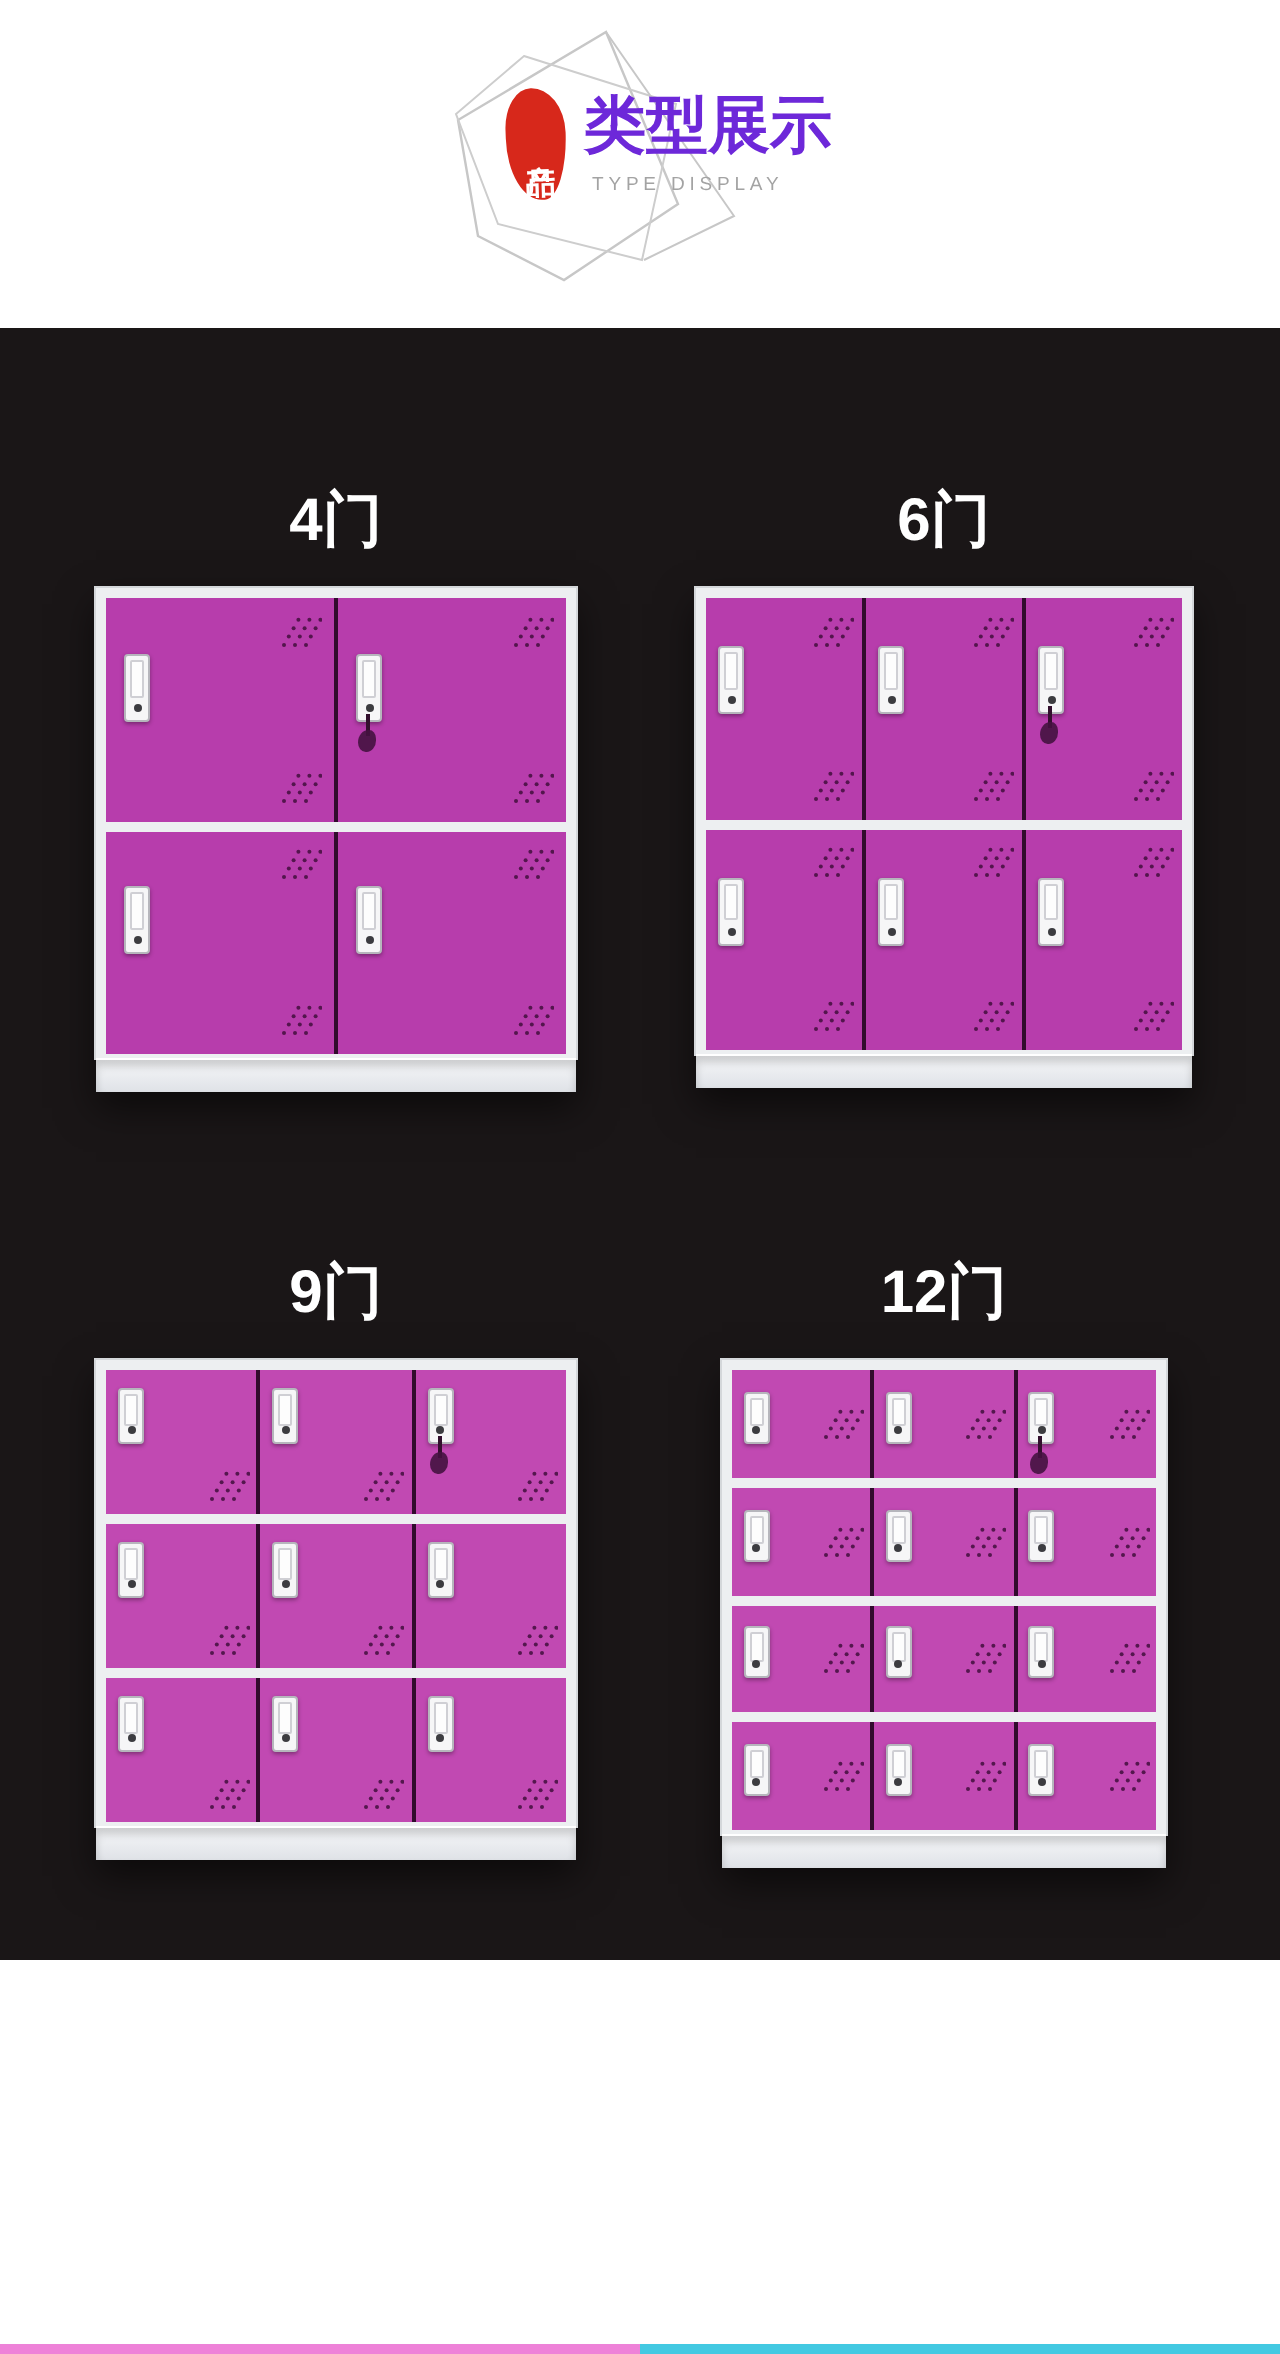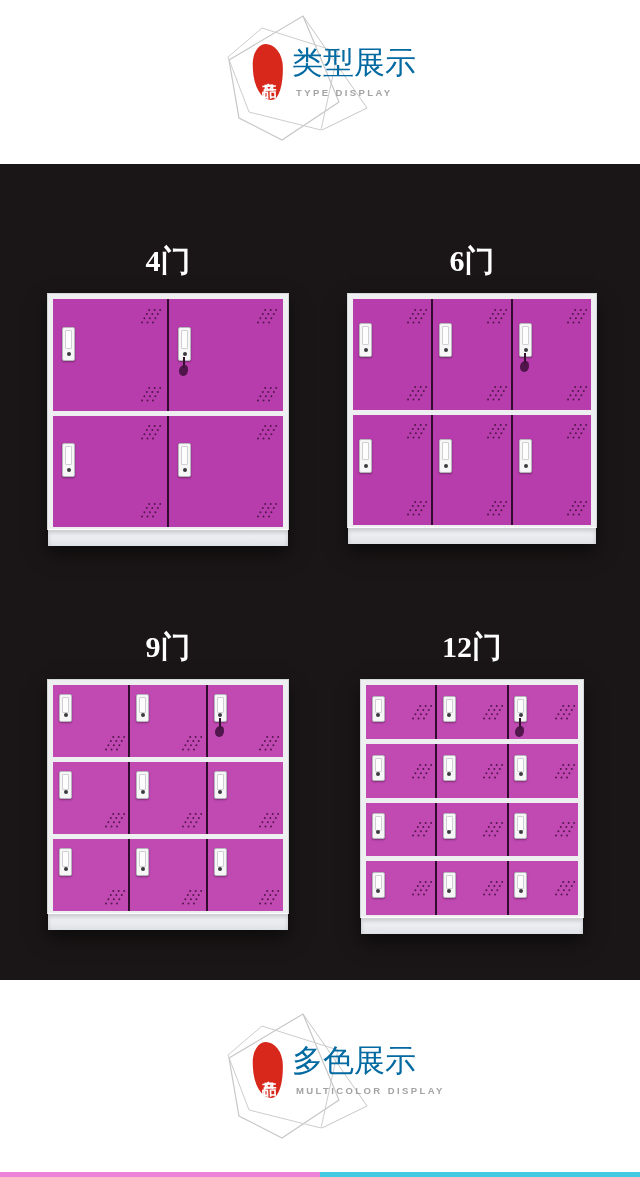--- a/index.html
+++ b/index.html
@@ -10,30 +10,30 @@
   .badge{position:absolute;left:215px;width:210px;height:160px;}
   .badge-header{top:0;}
   .badge-footer{top:998px;}
   .pentagons{position:absolute;left:0;top:0;}
   .seal{position:absolute;left:38px;top:44px;width:30px;height:56px;background:var(--seal);
         border-radius:46% 58% 40% 60% / 38% 42% 62% 58%;transform:rotate(-2deg);
         display:flex;align-items:center;justify-content:center;}
   .seal-text{writing-mode:vertical-rl;color:#fff;font-size:15px;font-weight:700;
              font-family:"Liberation Serif","DejaVu Serif",serif;letter-spacing:1px;line-height:1;}
   .badge-text{position:absolute;left:77px;top:47px;width:133px;}
-  .badge-title{font-size:31px;color:#0369a1;letter-spacing:0px;line-height:1.05;white-space:nowrap;}
-  .badge-subtitle{margin-top:7px;font-size:9.5px;color:#a3a3a3;letter-spacing:2.4px;white-space:nowrap;padding-left:4px;font-weight:bold;}
+  .badge-title{font-size:31px;color:#6d28d9;letter-spacing:0px;line-height:1.05;white-space:nowrap;font-weight:bold;}
+  .badge-subtitle{margin-top:7px;font-size:9.5px;color:#a3a3a3;letter-spacing:2.4px;white-space:nowrap;padding-left:4px;}
 
   
   .showcase{position:absolute;top:164px;left:0;width:640px;height:816px;background:var(--show-bg);
             display:grid;grid-template-columns:1fr 1fr;grid-template-rows:386px auto;padding-top:78px;box-sizing:border-box;}
   .locker-cell{display:flex;flex-direction:column;align-items:center;}
   .locker-cell:nth-child(odd){transform:translateX(8px);}
   .locker-cell:nth-child(even){transform:translateX(-8px);}
-  .locker-label{height:40px;line-height:38px;font-size:30px;font-weight:700;color:#fff;margin-bottom:12px;text-align:center;font-family:Liberation Serif, serif;}
+  .locker-label{height:40px;line-height:38px;font-size:30px;font-weight:700;color:#fff;margin-bottom:12px;text-align:center;}
   .locker-cell:nth-child(n+3) .locker-label{}
 
   .locker{display:flex;flex-direction:column;box-shadow:0 8px 18px rgba(0,0,0,.55);}
   .locker-doors{display:flex;flex-direction:column;gap:5px;background:#edeff1;
                 border:5px solid #edeff1;border-bottom-width:2px;box-sizing:content-box;
                 outline:1px solid #d4d7da;}
   .locker--4  .locker-doors{width:230px;height:228px;}
   .locker--6  .locker-doors{width:238px;height:226px;}
   .locker--9  .locker-doors{width:230px;height:226px;}
   .locker--12 .locker-doors{width:212px;height:230px;}
@@ -814,33 +814,19 @@
                     <circle cx="21.2" cy="3.8999999999999986" r="1" fill="#420f3d"></circle>
                   </svg></span>
               </div>
             </div>
           </div>
           <div class="locker-plinth"></div>
         </div>
       </div>
     </div>
 
-  <div class="badge badge-footer">
-    <svg class="pentagons" width="210" height="160" viewBox="0 0 210 160">
-      <polygon points="88,16 124,102 67,140 24,118 14,60" fill="none" stroke="#c7c7c7" stroke-width="1.2"></polygon>
-      <polygon points="47,28 123,52 106,130 34,112 13,57" fill="none" stroke="#cdcdcd" stroke-width="1"></polygon>
-      <polyline points="88,16 152,108 107,130" fill="none" stroke="#c7c7c7" stroke-width="1"></polyline>
-    </svg>
-    <div class="seal">
-      <span class="seal-text">产品</span>
-    </div>
-    <div class="badge-text">
-      <div class="badge-title">多色展示</div>
-      <div class="badge-subtitle">MULTICOLOR DISPLAY</div>
-    </div>
-  </div>
 
   <div class="bottom-strip">
     <div class="strip-left"></div>
     <div class="strip-right"></div>
   </div>
 
 </div>
 
 </body></html>

